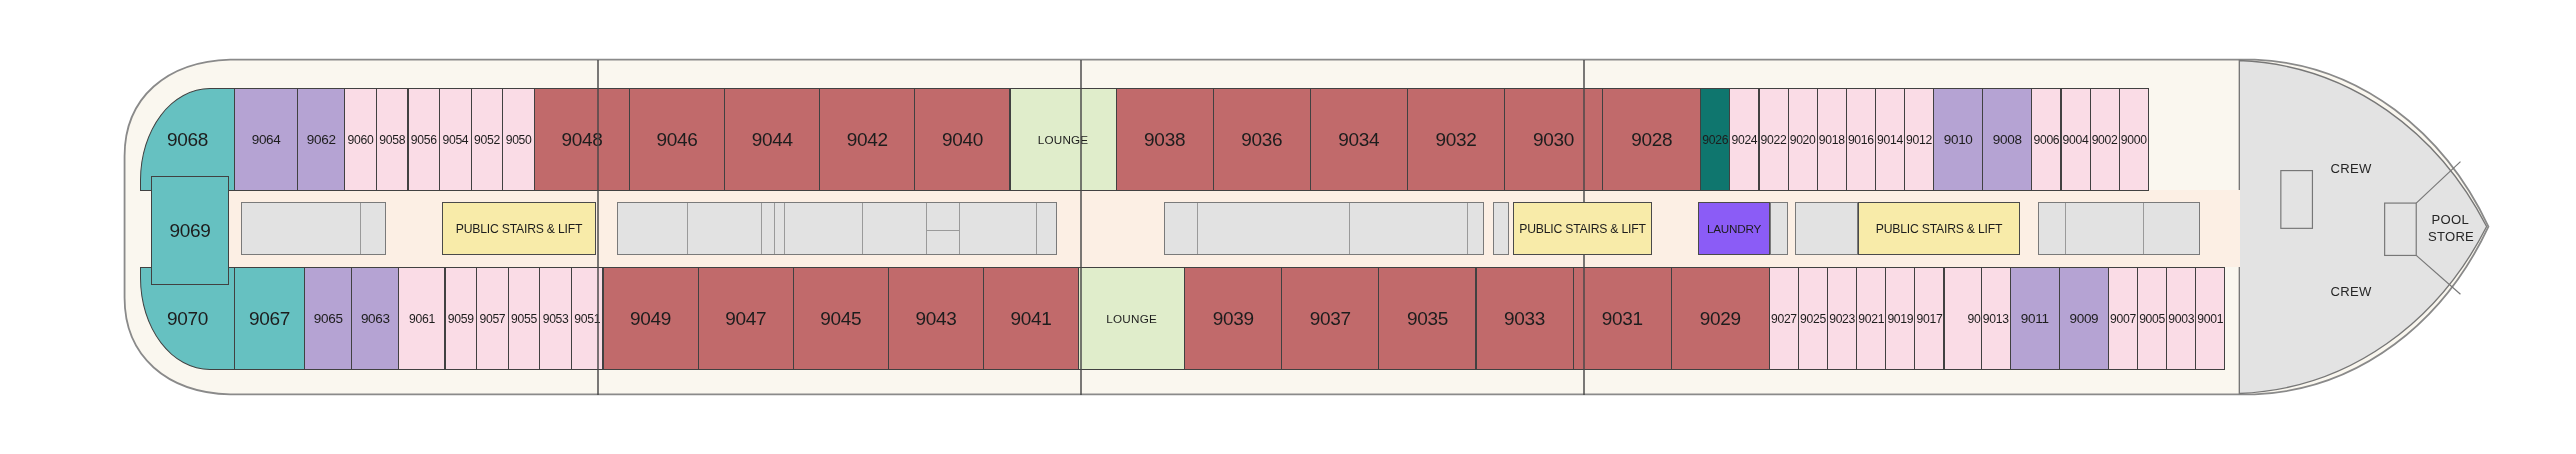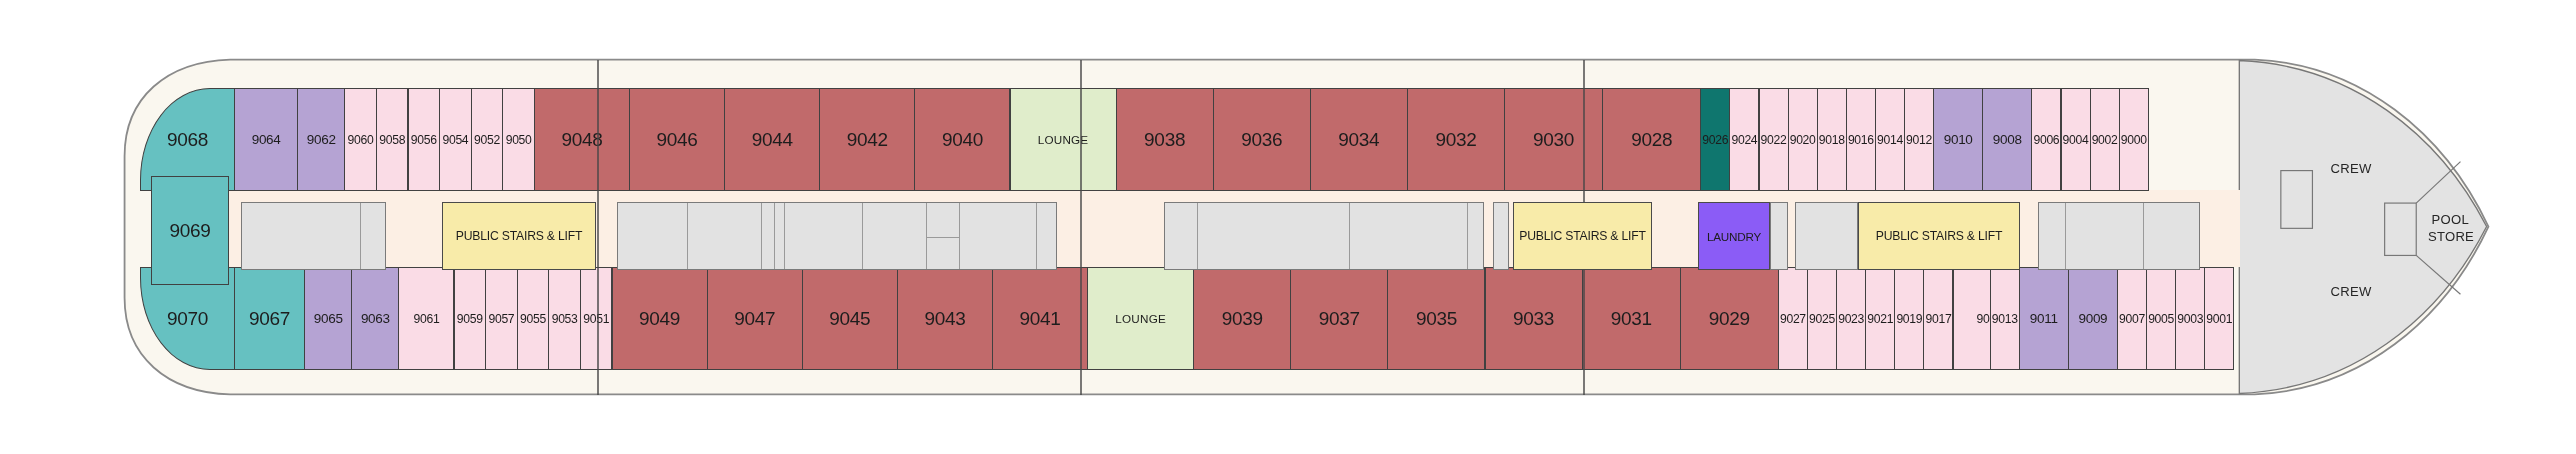--- a/index.html
+++ b/index.html
@@ -12,21 +12,21 @@
   .strip-top{top:88px;}
   .strip-bottom{top:267px;}
   .cabin{box-sizing:border-box;height:100%;border:0.9px solid #414141;margin-left:-0.9px;
          display:flex;align-items:center;justify-content:center;letter-spacing:-0.3px;
          white-space:nowrap;}
   .strip .cabin:first-child{margin-left:0;}
   .strip-top .cabin:first-child{border-top-left-radius:70px 92px;}
   .strip-bottom .cabin:first-child{border-bottom-left-radius:70px 92px;}
   .bulkhead{position:absolute;top:60px;height:335px;width:1.8px;
             background:rgba(70,70,70,0.72);z-index:3;}
-  .cbox{position:absolute;top:202px;height:68px;box-sizing:border-box;z-index:4;
+  .cbox{position:absolute;top:202px;height:53px;box-sizing:border-box;z-index:4;
         display:flex;align-items:center;justify-content:center;text-align:center;}
   .stairs{background:#f8eba9;border:0.9px solid #4a4a4a;font-size:12.2px;letter-spacing:-0.2px;}
   .laundry{background:#8b5cf6;border:0.9px solid #4a4a4a;font-size:11.7px;letter-spacing:-0.2px;}
   .greyblock{background:#e2e2e2;border:0.9px solid #7a7a7a;display:flex;align-items:stretch;}
   .seg{box-sizing:border-box;border-left:0.9px solid #9a9a9a;height:100%;}
   .seg:first-child{border-left:none;}
   .seg.hsplit{position:relative;}
   .seg.hsplit::after{content:"";position:absolute;left:0;right:0;top:52%;
                      border-top:1.4px solid #9a9a9a;}
   .cabin-mid{position:absolute;left:151px;top:176px;width:76px;height:107px;
@@ -90,21 +90,21 @@
       <div class="cabin" style="width: 30px; background: rgb(250, 220, 230); font-size: 12.2px;">9006</div>
       <div class="cabin" style="width: 30px; background: rgb(250, 220, 230); font-size: 12.2px;">9004</div>
       <div class="cabin" style="width: 30px; background: rgb(250, 220, 230); font-size: 12.2px;">9002</div>
       <div class="cabin" style="width: 30px; background: rgb(250, 220, 230); font-size: 12.2px;">9000</div>
     </div>
   <div class="strip strip-bottom" id="bottom-row">
       <div class="cabin" style="width: 95px; background: rgb(102, 193, 193); font-size: 19px;">9070</div>
       <div class="cabin" style="width: 71px; background: rgb(102, 193, 193); font-size: 19px;">9067</div>
       <div class="cabin" style="width: 48px; background: rgb(181, 163, 211); font-size: 13.5px;">9065</div>
       <div class="cabin" style="width: 48px; background: rgb(181, 163, 211); font-size: 13.5px;">9063</div>
-      <div class="cabin" style="width: 56px; background: rgb(250, 220, 230); font-size: 12.2px;">9061</div>
+      <div class="cabin" style="width: 47px; background: rgb(250, 220, 230); font-size: 12.2px;">9061</div>
       <div class="cabin" style="width: 32.5px; background: rgb(250, 220, 230); font-size: 12.2px;">9059</div>
       <div class="cabin" style="width: 32.5px; background: rgb(250, 220, 230); font-size: 12.2px;">9057</div>
       <div class="cabin" style="width: 32.5px; background: rgb(250, 220, 230); font-size: 12.2px;">9055</div>
       <div class="cabin" style="width: 32.5px; background: rgb(250, 220, 230); font-size: 12.2px;">9053</div>
       <div class="cabin" style="width: 32.5px; background: rgb(250, 220, 230); font-size: 12.2px;">9051</div>
       <div class="cabin" style="width: 96px; background: rgb(193, 106, 107); font-size: 19px;">9049</div>
       <div class="cabin" style="width: 96px; background: rgb(193, 106, 107); font-size: 19px;">9047</div>
       <div class="cabin" style="width: 96px; background: rgb(193, 106, 107); font-size: 19px;">9045</div>
       <div class="cabin" style="width: 96px; background: rgb(193, 106, 107); font-size: 19px;">9043</div>
       <div class="cabin" style="width: 96px; background: rgb(193, 106, 107); font-size: 19px;">9041</div>

